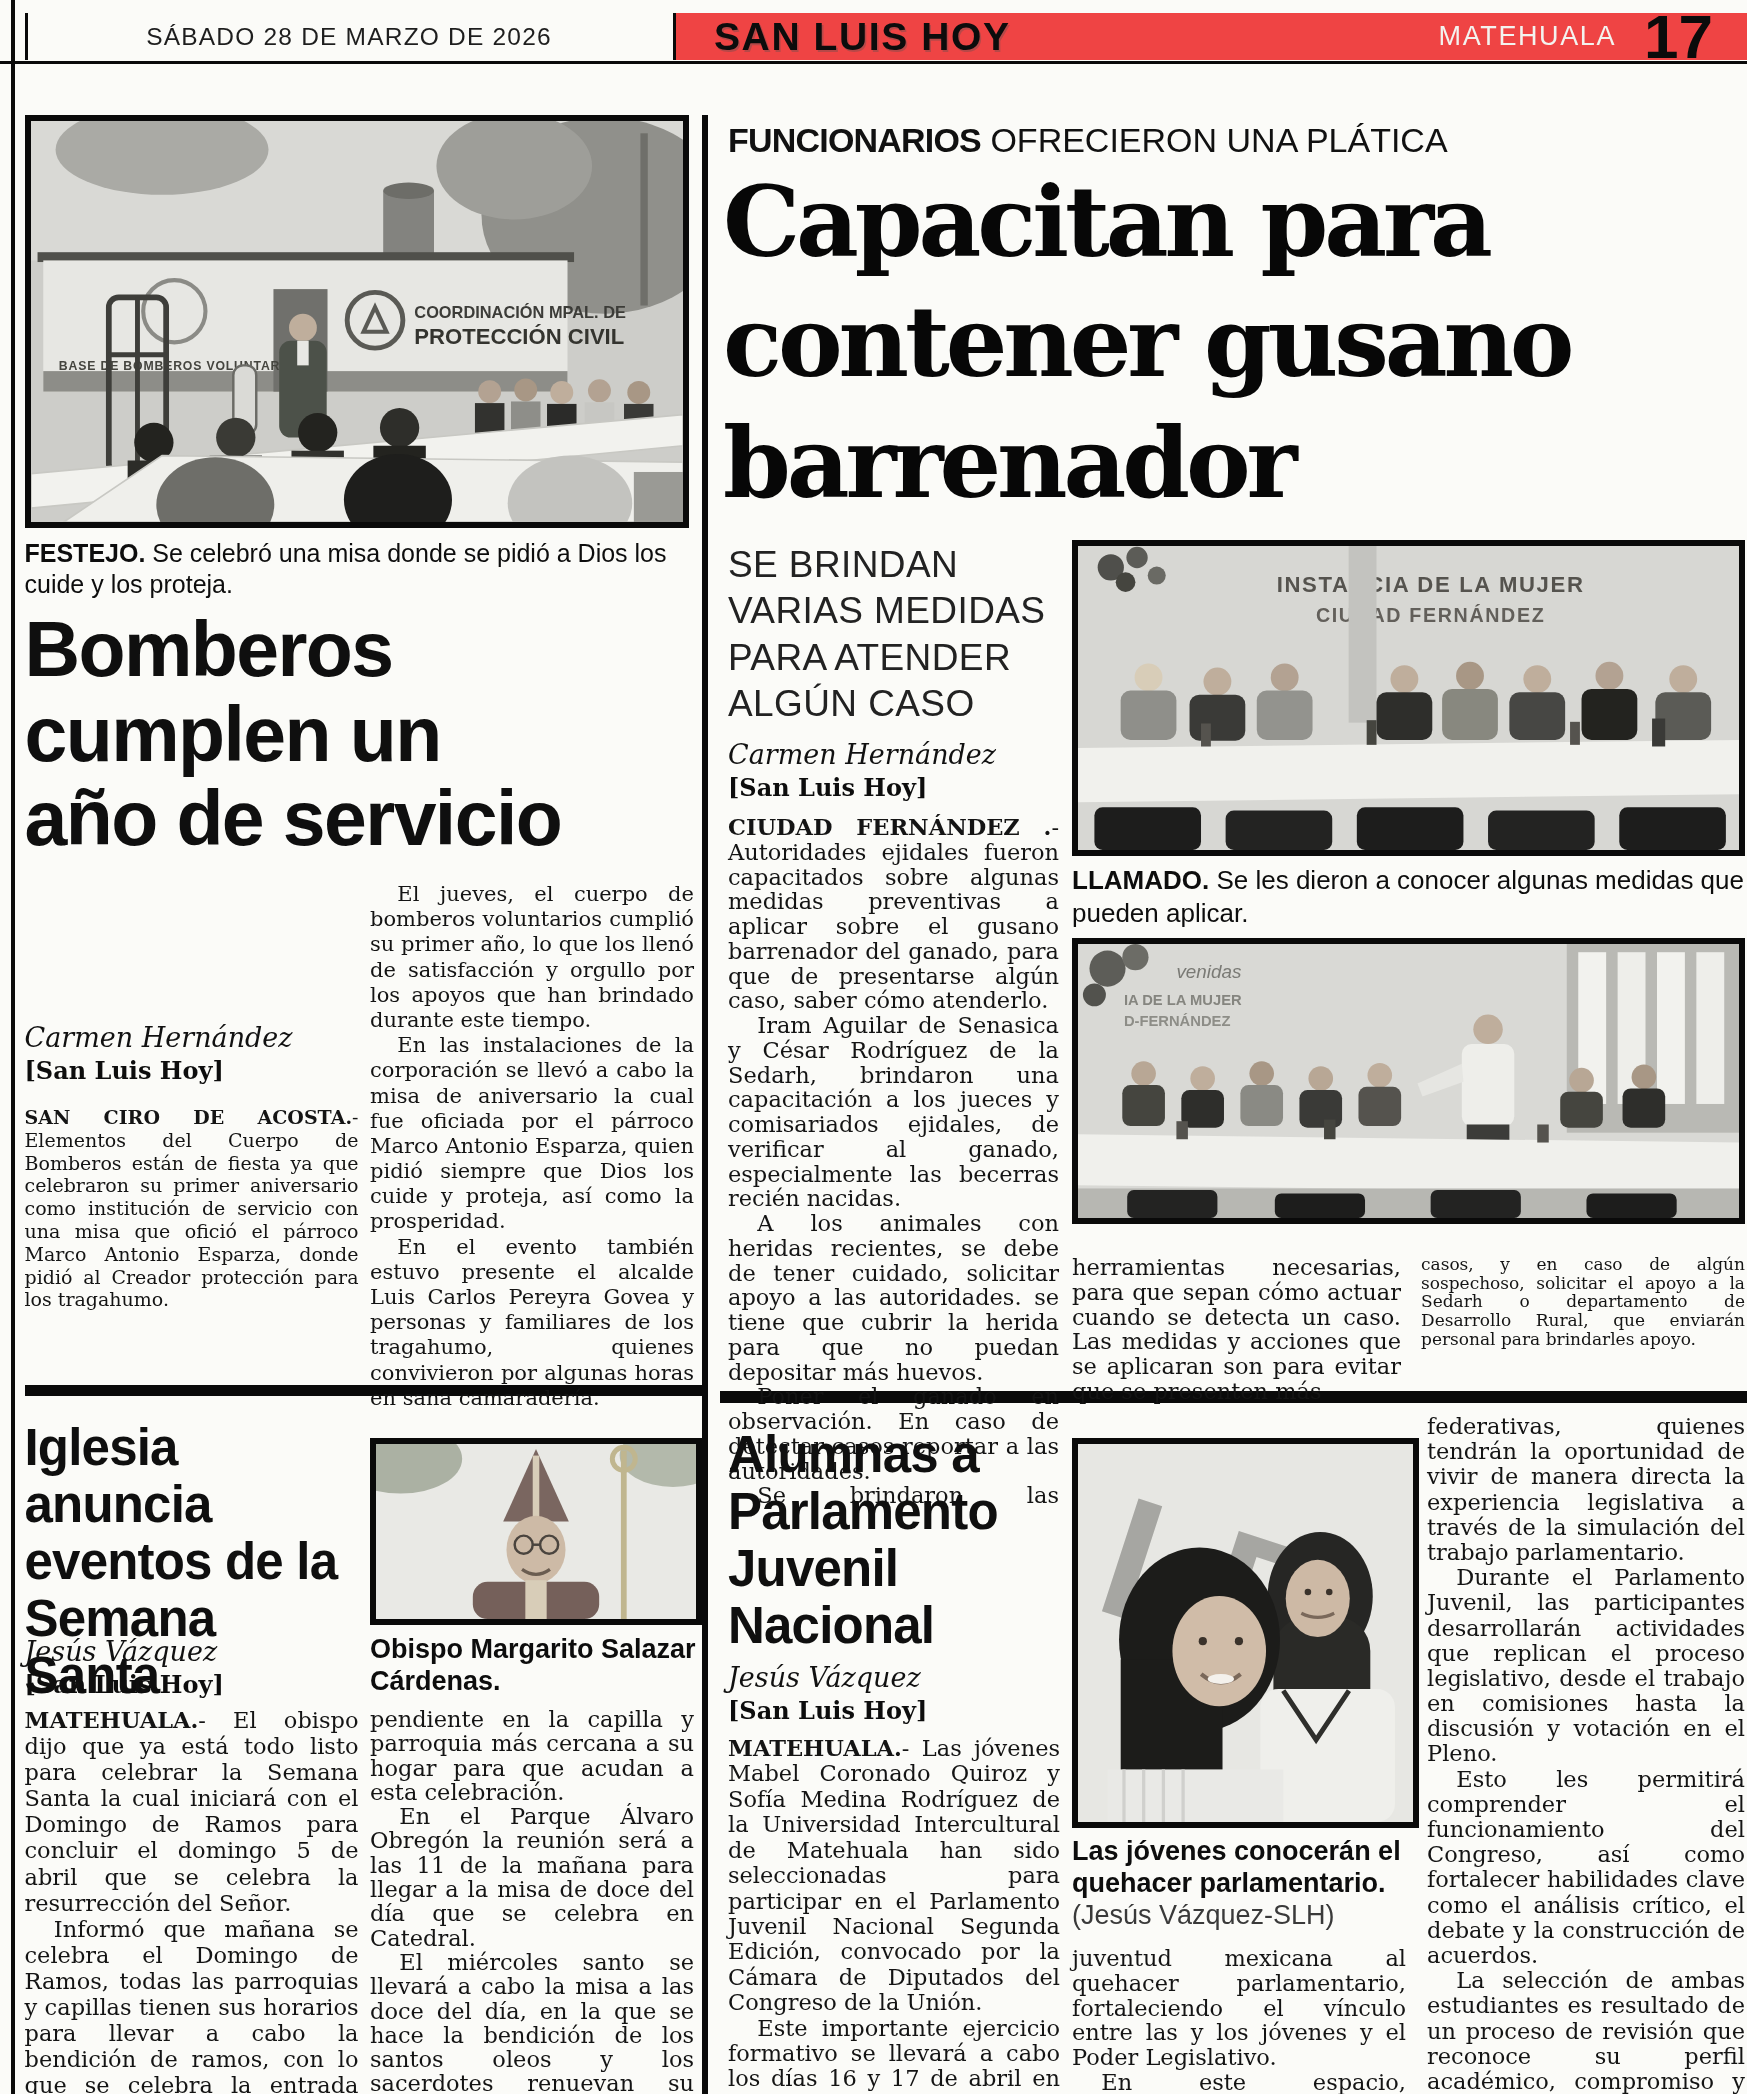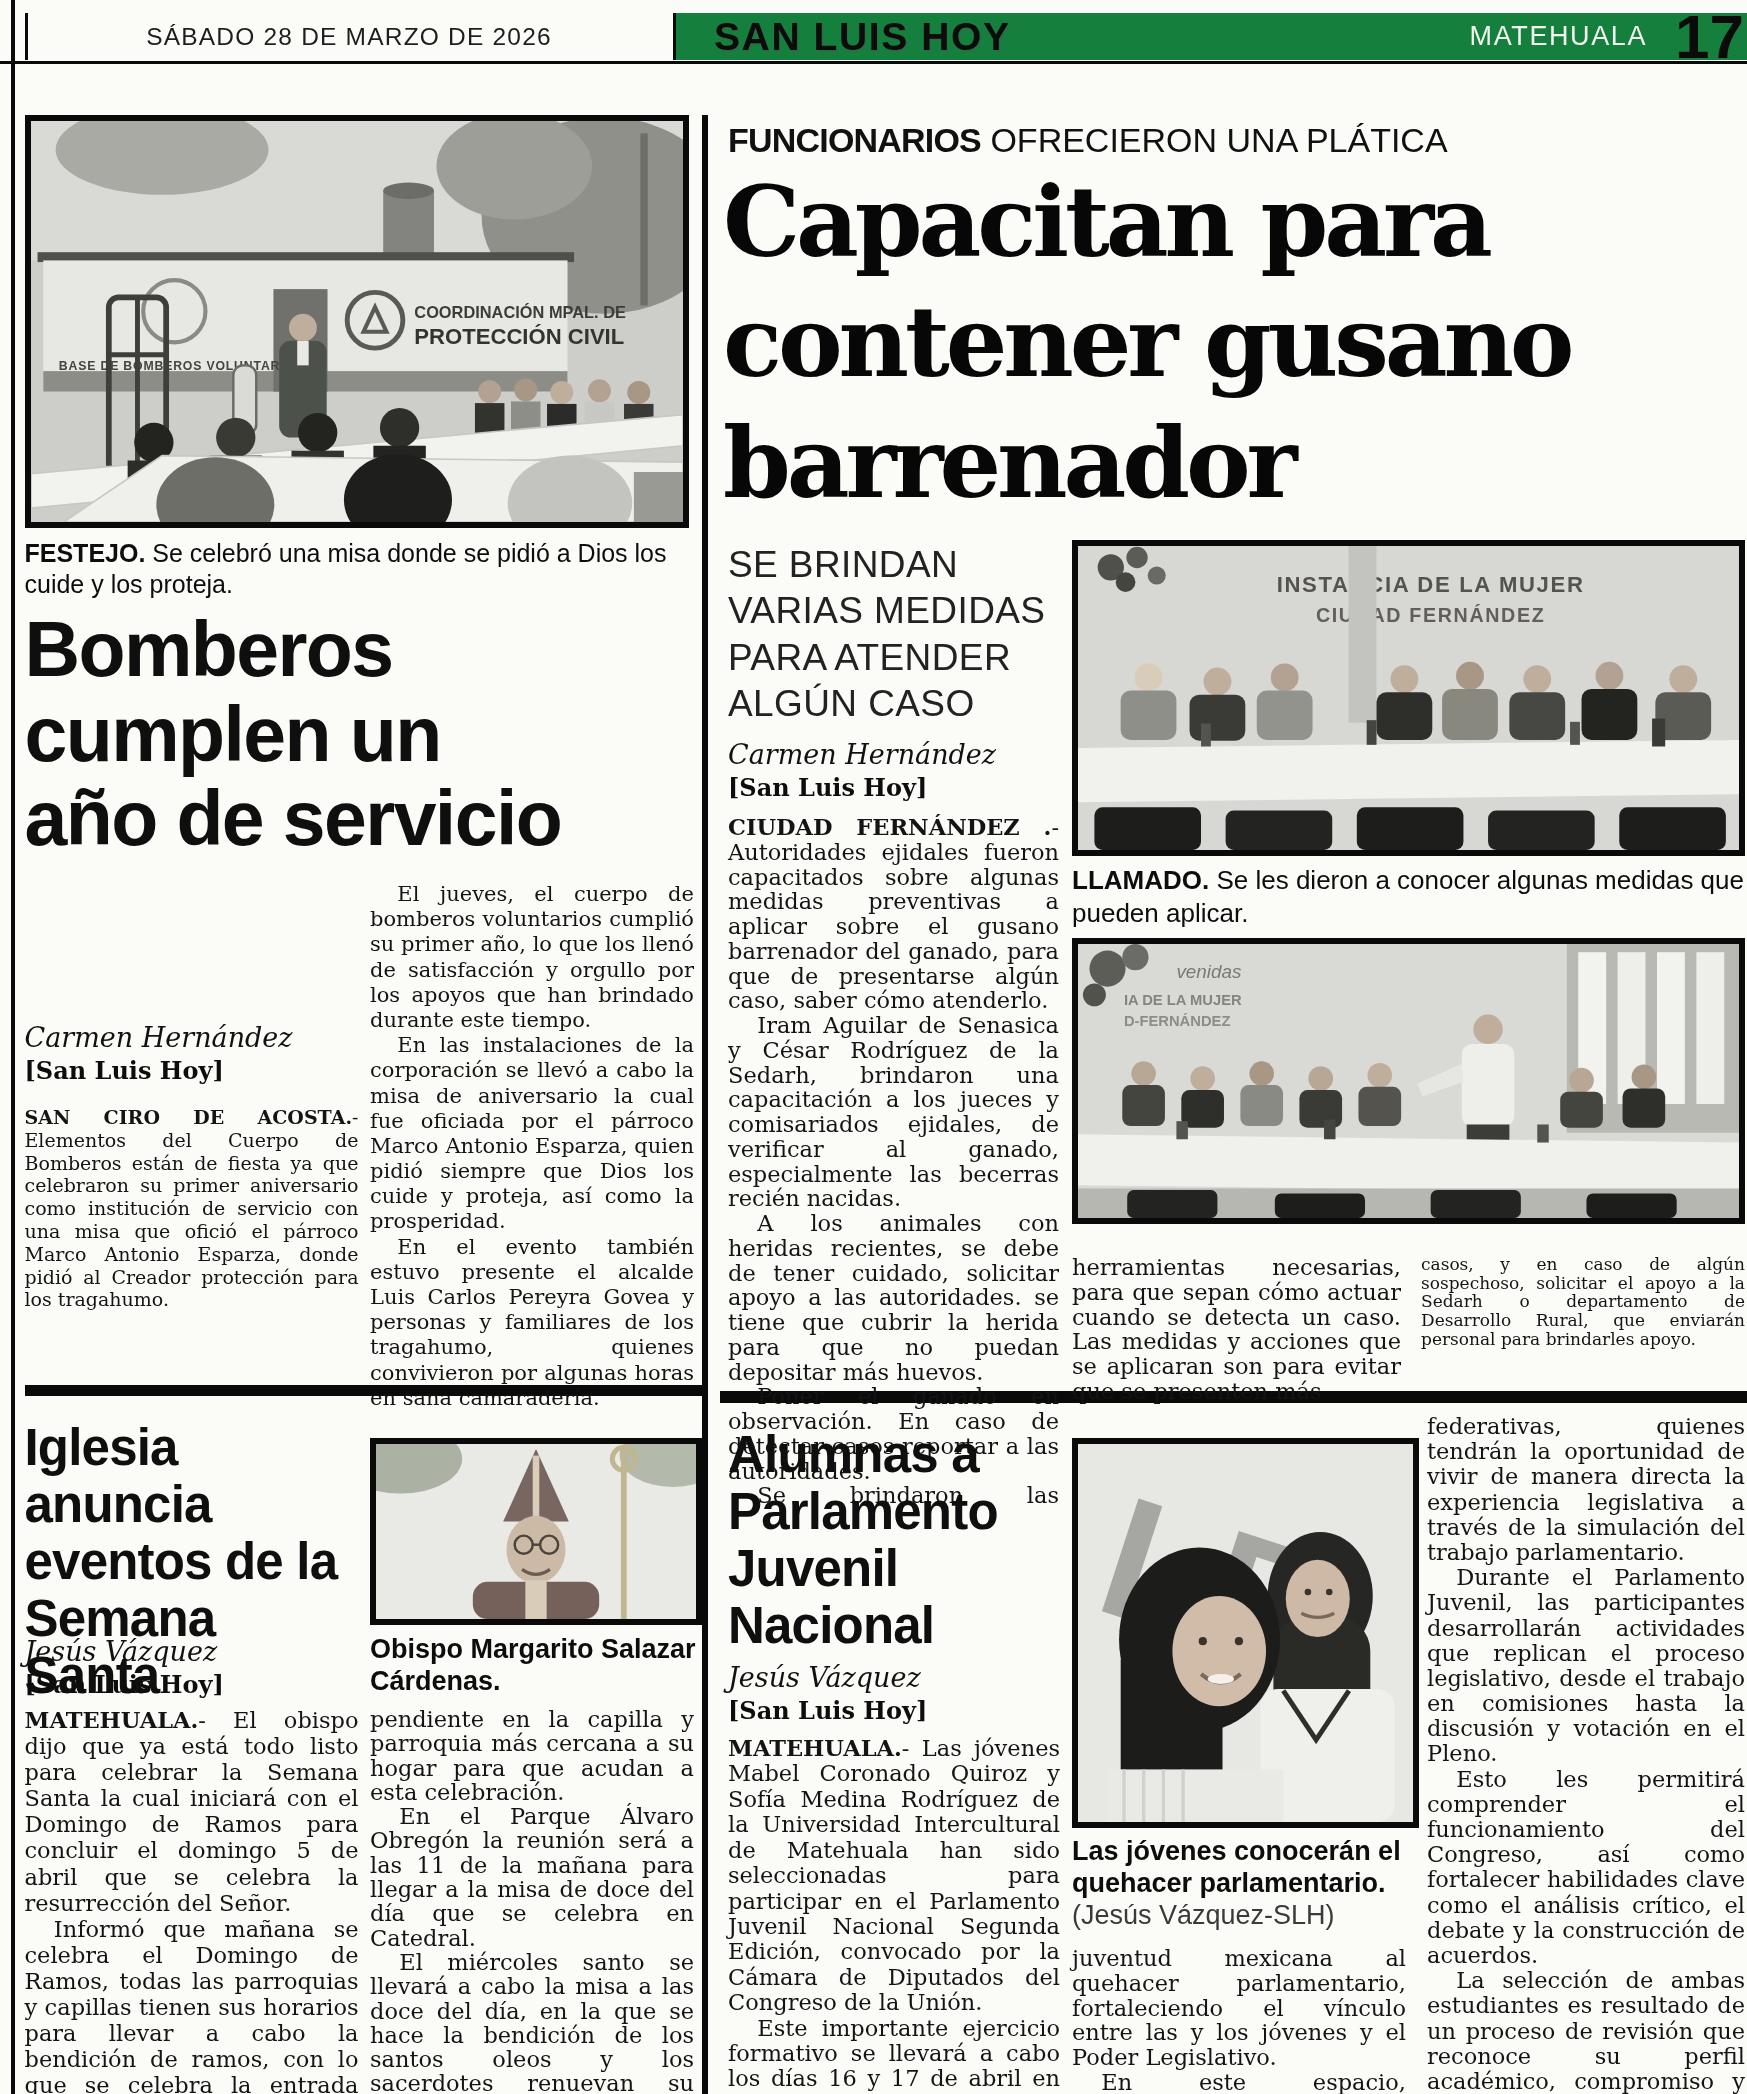--- a/index.html
+++ b/index.html
@@ -4,24 +4,24 @@
 <style>
   *{margin:0;padding:0;box-sizing:border-box}
   html,body{background:#777}
   .page{position:relative;width:1748px;height:2095px;background:#fbfbf8;overflow:hidden;color:#151515}
   .abs{position:absolute}
   .rule{position:absolute;background:#0a0a0a}
   
   .header-row{position:absolute;left:0;top:13px;width:1748px;height:51px;border-bottom:3.3px solid #0a0a0a}
   .date-box{position:absolute;left:24.5px;top:0;width:646px;height:47px;display:flex;align-items:center;justify-content:center;
     font-family:"Liberation Sans",sans-serif;font-size:24.5px;letter-spacing:1.2px;color:#1e1e1e;border-left:3.3px solid #0a0a0a}
-  .mast-band{position:absolute;left:673px;top:0;width:1075px;height:47px;background:#15803d;display:flex;align-items:center;border-left:3.3px solid #0a0a0a}
+  .mast-band{position:absolute;left:673px;top:0;width:1075px;height:47px;background:#ef4444;display:flex;align-items:center;border-left:3.3px solid #0a0a0a}
   .masthead{font-family:"Liberation Sans",sans-serif;font-size:39px;font-weight:bold;letter-spacing:1.6px;color:#0c0c0c;margin-left:38px;text-shadow:1.6px 1.6px 0 rgba(80,80,80,.35)}
   .section-label{margin-left:auto;font-family:"Liberation Sans",sans-serif;font-size:27px;color:#f3f3ef;letter-spacing:1.6px}
-  .page-number{font-family:"Liberation Sans",sans-serif;font-size:62px;font-weight:bold;color:#0b0b0b;margin:0 4px 0 28px;line-height:47px}
+  .page-number{font-family:"Liberation Sans",sans-serif;font-size:62px;font-weight:bold;color:#0b0b0b;margin:0 35px 0 28px;line-height:47px}
   
   .hl{font-family:"Liberation Sans",sans-serif;font-weight:bold;color:#0f0f0f;letter-spacing:-1.6px}
   .slab{font-family:"DejaVu Serif",serif;font-weight:bold;color:#070707;letter-spacing:-4.1px}
   .deck{font-family:"Liberation Sans",sans-serif;color:#222;letter-spacing:0.4px}
   .kicker{font-family:"Liberation Sans",sans-serif;color:#111}
   .kicker .k-lead{font-weight:bold;letter-spacing:-0.8px}
   
   .byline{text-align:left;font-family:"DejaVu Serif",serif}
   .byline .name{display:block;font-style:italic;font-size:27px;line-height:1.25;color:#111}
   .byline .credit{display:block;font-weight:bold;font-size:24px;line-height:1.35;color:#0d0d0d}

